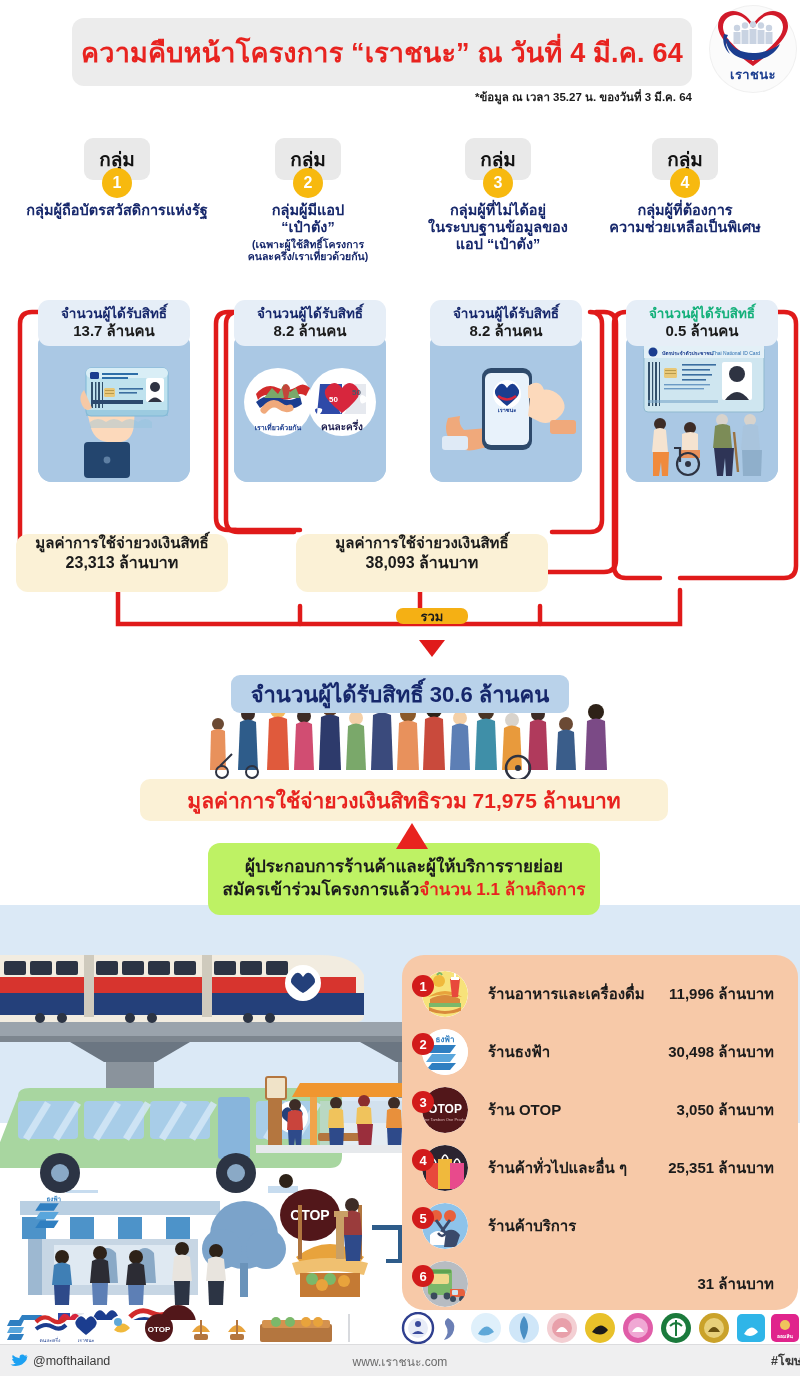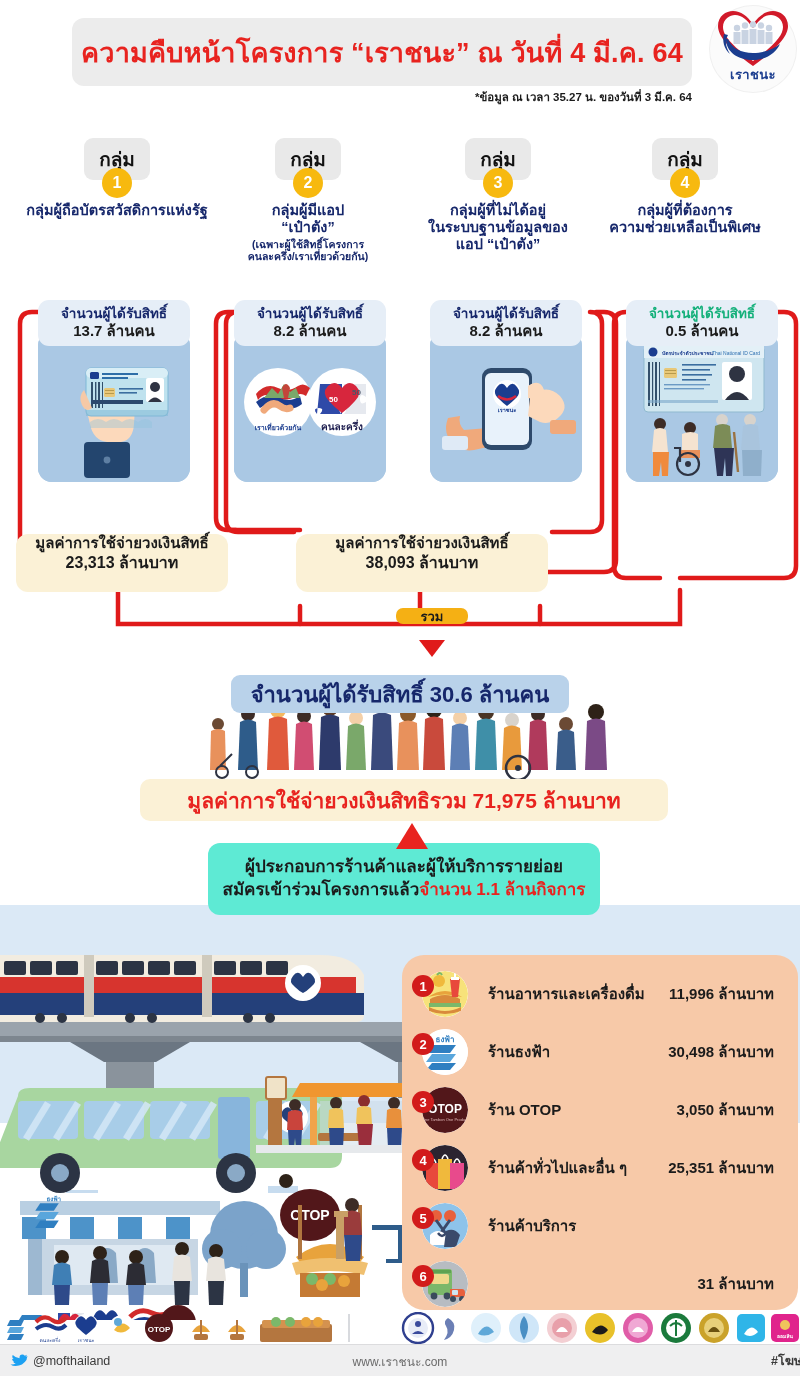--- a/index.html
+++ b/index.html
@@ -116,21 +116,21 @@
     display:flex;align-items:center;justify-content:center;
     font-size:21px;font-weight:bold;color:#e8231f;white-space:nowrap;
   }
   .up-arrow{
     position:absolute;left:396px;top:823px;width:0;height:0;z-index:7;
     border-left:16px solid transparent;border-right:16px solid transparent;
     border-bottom:26px solid #e8231f;
   }
   .merchant-note{
     position:absolute;left:208px;top:843px;width:392px;height:72px;
-    background:#5eead4;border-radius:12px;z-index:6;
+    background:#bef264;border-radius:12px;z-index:6;
     display:flex;flex-direction:column;align-items:center;justify-content:center;
   }
   .merchant-note .m1{font-size:17px;font-weight:bold;color:#1b1b1b;line-height:1.35;}
   .merchant-note .m2{font-size:17px;font-weight:bold;color:#1b1b1b;line-height:1.35;}
   .merchant-note .m2 em{font-style:normal;color:#e8231f;}
 
   
   .scene{position:absolute;left:0;top:905px;width:800px;height:415px;overflow:hidden;background:#ffffff;}
   .sky{position:absolute;left:0;top:0;width:800px;height:218px;background:#dbe9f6;}
   .skyline div{position:absolute;bottom:0;background:#c7dcef;}

